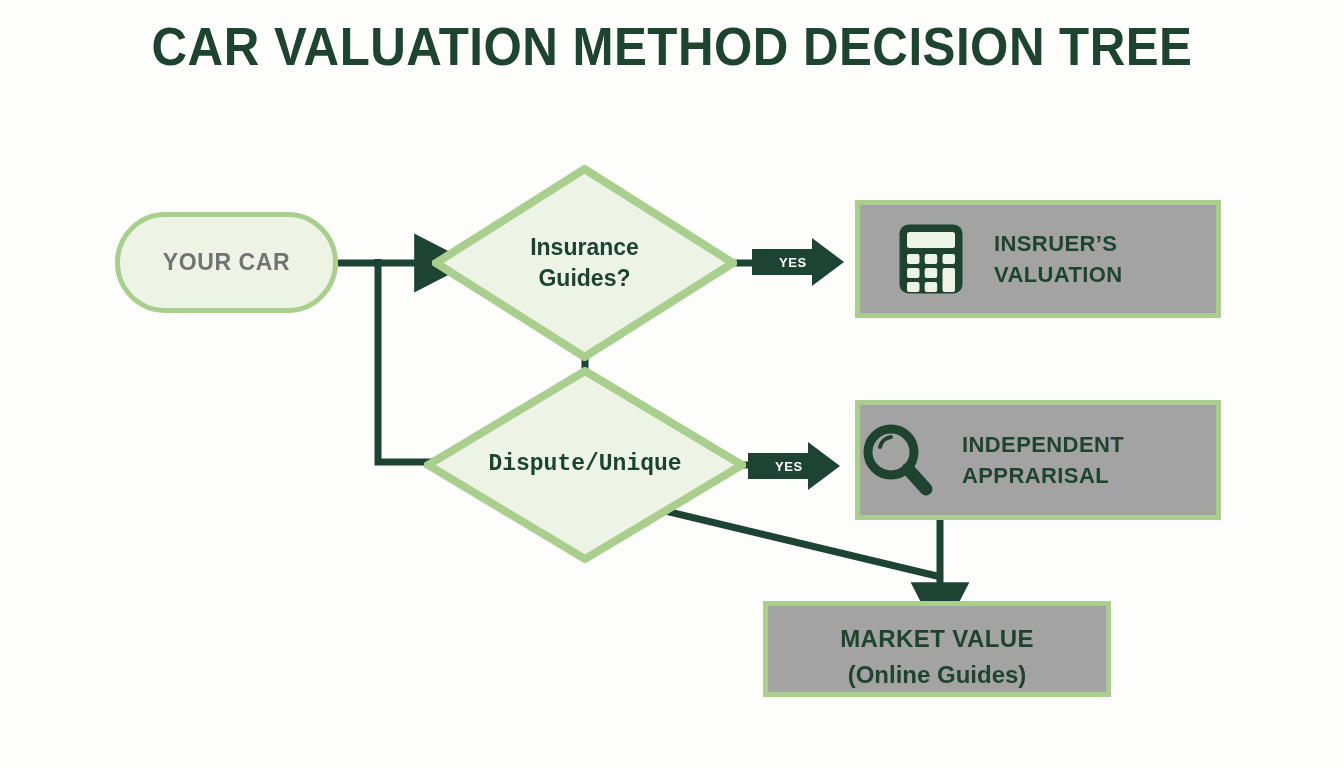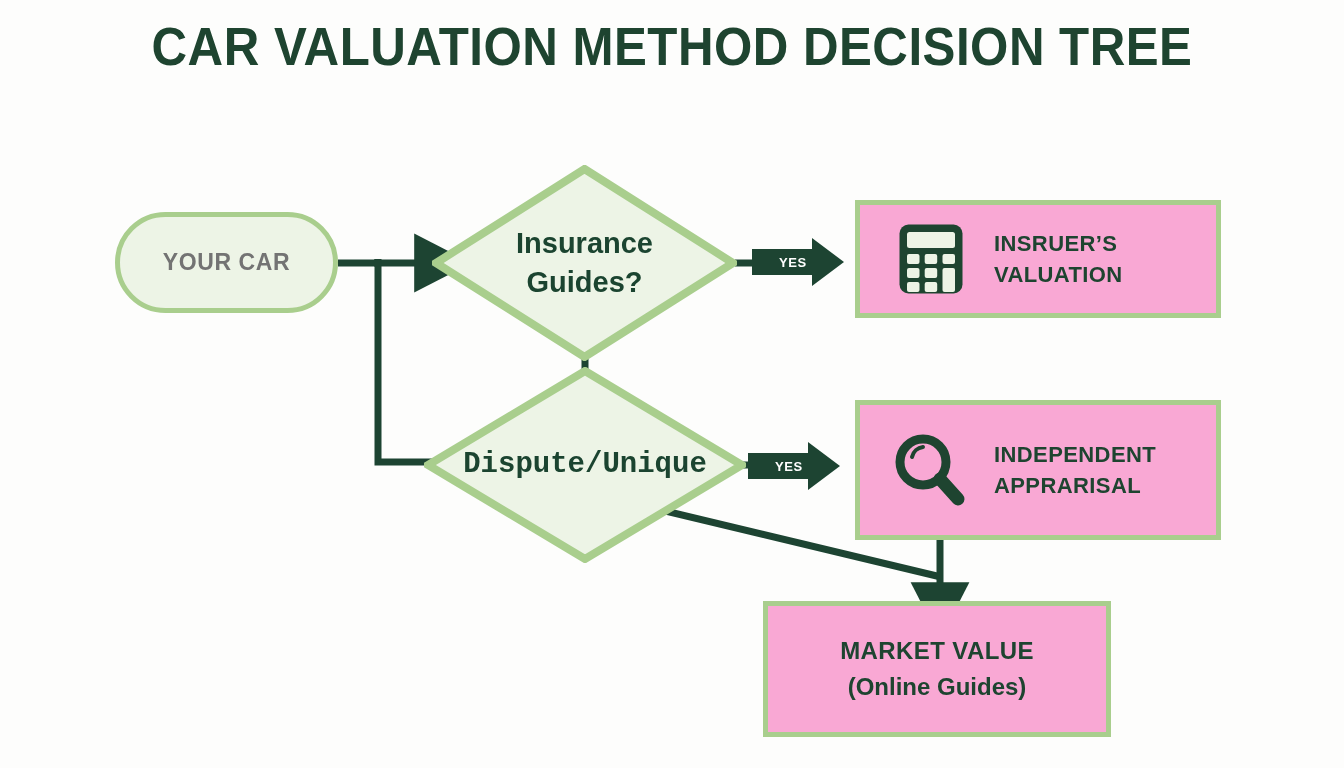--- a/index.html
+++ b/index.html
@@ -84,21 +84,21 @@
     position: absolute;
     left: 0;
     top: 0;
     width: 100%;
     height: 100%;
   }
   .diamond .label {
     position: relative;
     z-index: 2;
     text-align: center;
-    font-size: 29px;
+    font-size: 23px;
     font-weight: bold;
     color: #1b4430;
     line-height: 1.35;
     width: 78%;
   }
   #diamond-insurance {
     left: 432px;
     top: 165px;
     width: 305px;
     height: 196px;
@@ -107,46 +107,45 @@
     left: 424px;
     top: 367px;
     width: 322px;
     height: 196px;
     font-family: Liberation Mono, monospace;
   }
 
   
   .rect {
     border: 5px solid #a9ce8d;
-    background: #f9a8d4;
+    background: #a3a3a3;
     display: flex;
     align-items: center;
   }
   #box-insurer {
     left: 855px;
     top: 200px;
     width: 366px;
     height: 118px;
     padding-left: 38px;
     gap: 30px;
   }
   #box-independent {
     left: 855px;
     top: 400px;
     width: 366px;
-    height: 140px;
-    padding-left: 32px;
+    height: 120px;
     gap: 26px;
   }
   #box-market {
     left: 763px;
     top: 601px;
     width: 348px;
-    height: 136px;
-    justify-content: center;
+    height: 96px;
+    justify-content: flex-end;
     flex-direction: column;
   }
   .rect .label {
     font-size: 22px;
     font-weight: bold;
     color: #1e4430;
     line-height: 1.42;
     letter-spacing: 0.4px;
   }
   #box-market .label {

